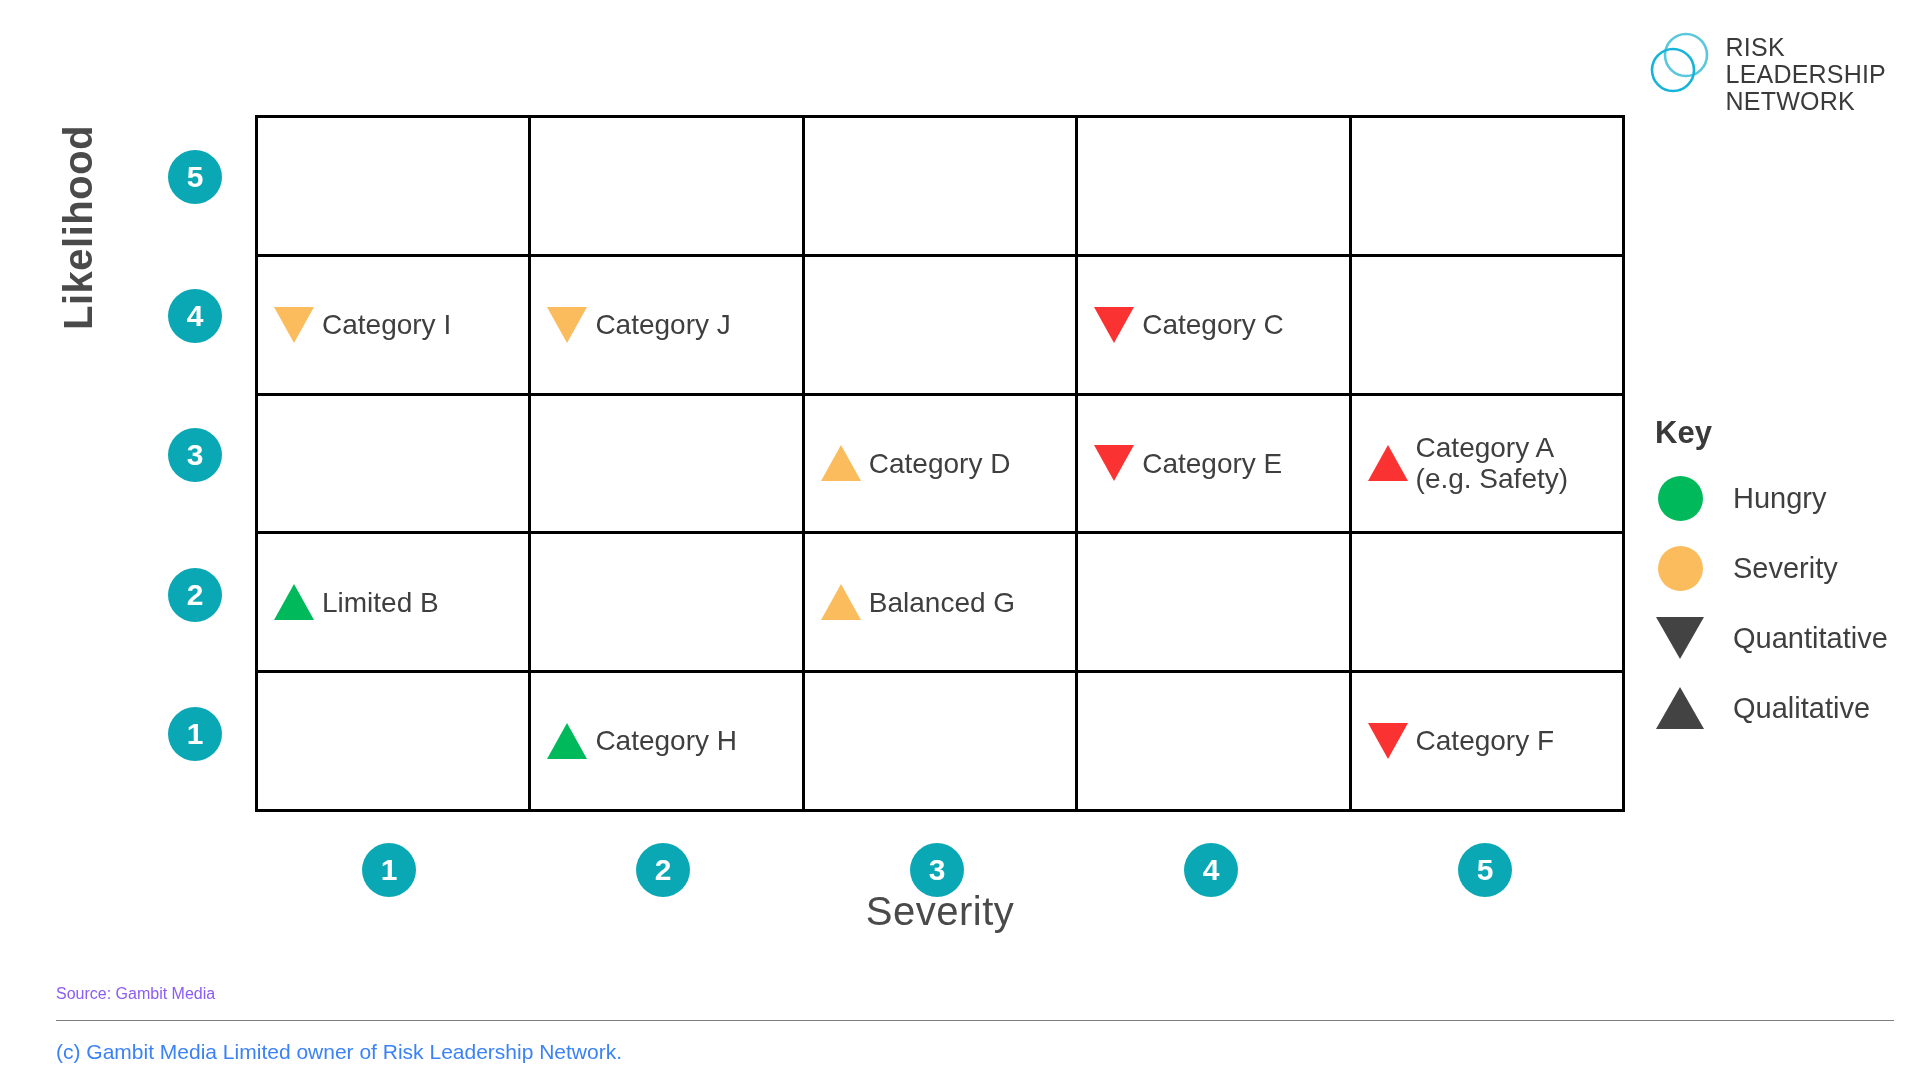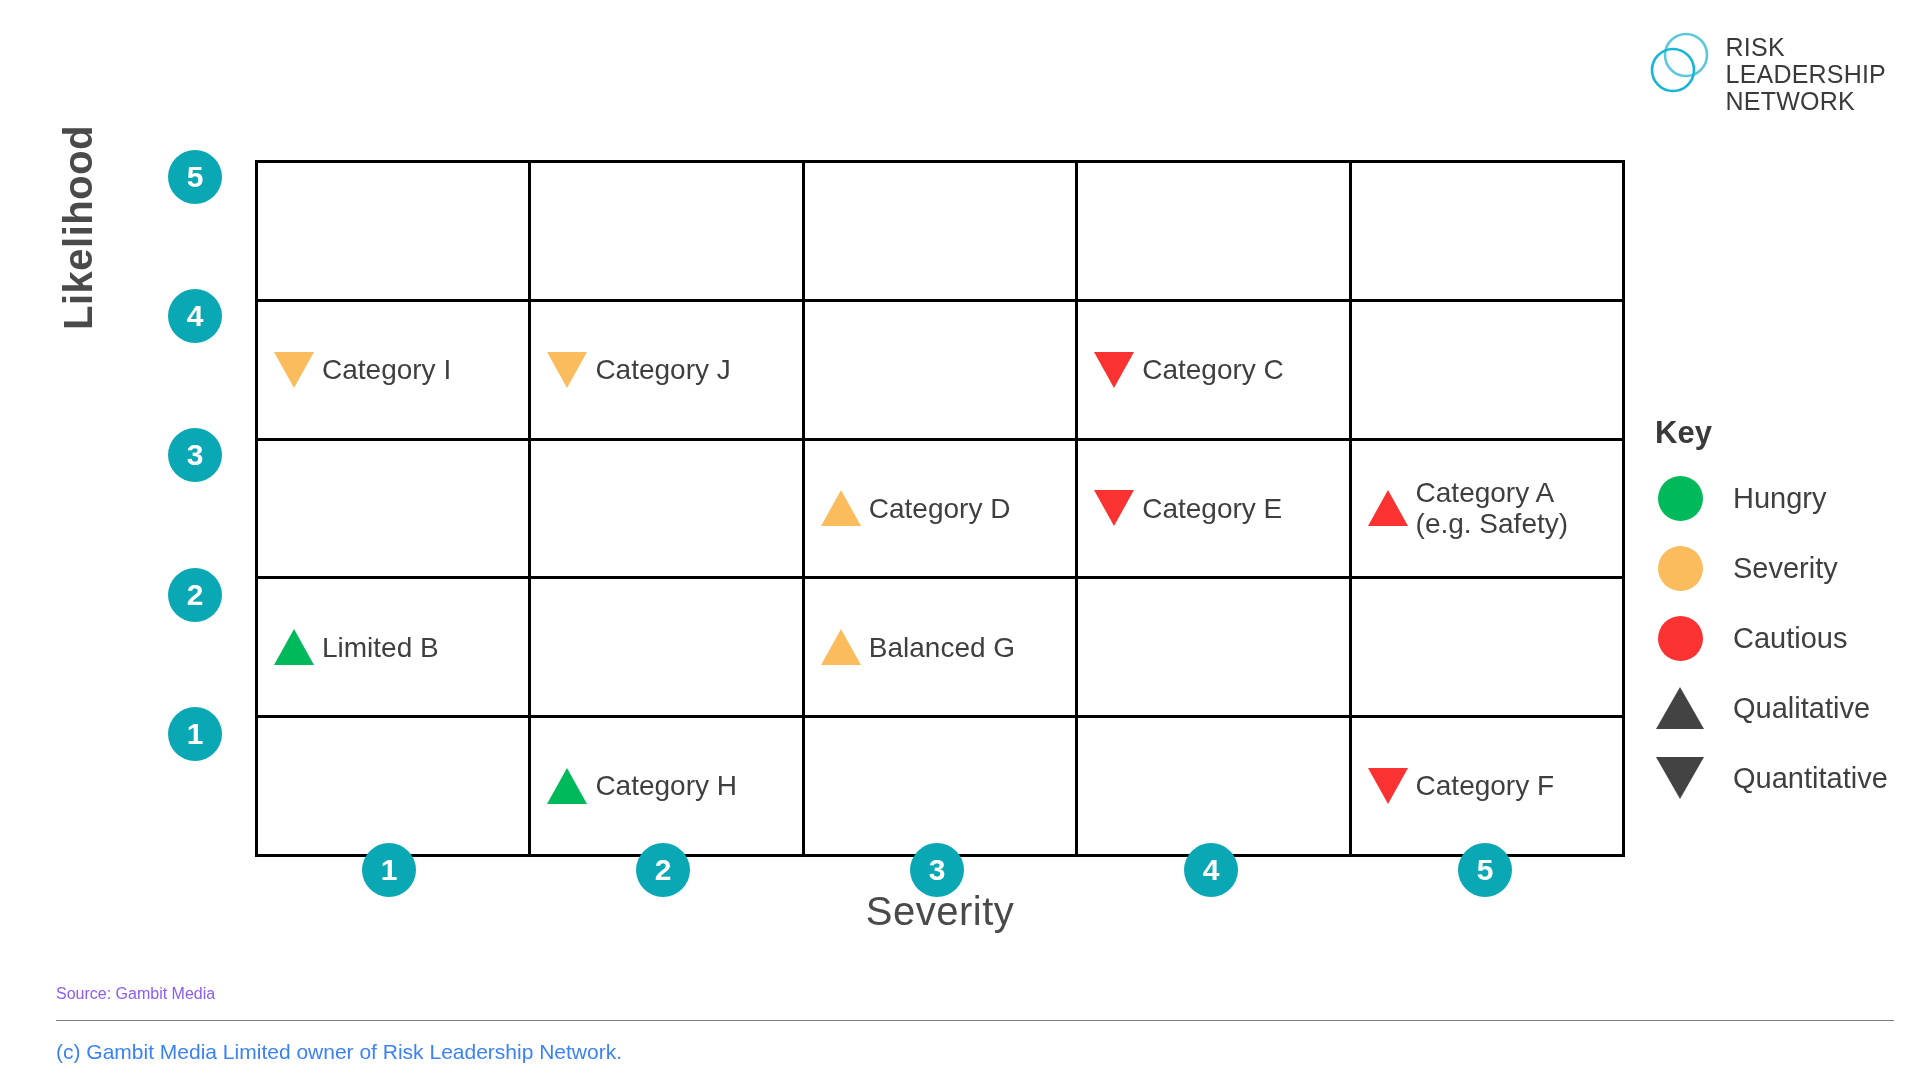--- a/index.html
+++ b/index.html
@@ -41,21 +41,20 @@
     left: 255px;
     top: 115px;
     width: 1370px;
     height: 697px;
   }
   .matrix {
     width: 100%;
     height: 100%;
     border-collapse: collapse;
     table-layout: fixed;
-    margin-top: 45px;
   }
   .matrix td {
     border: 3px solid #000000;
     width: 20%;
     height: 20%;
     padding: 0 6px;
     vertical-align: middle;
   }
   .cell-inner {
     display: flex;
@@ -342,37 +341,31 @@
     <span class="key-label">Hungry</span>
   </div>
 
   <div class="key-row">
     <span class="key-swatch">
       <span class="key-dot" style="background:#fbbc5e"></span>
     </span>
     <span class="key-label">Severity</span>
   </div>
 
+
   <div class="key-row">
     <span class="key-swatch">
-      <span class="key-dot" style="background:#fb3232"></span>
+      <span class="key-tri down" style="color:#434343"></span>
     </span>
-    <span class="key-label">Cautious</span>
+    <span class="key-label">Quantitative</span>
   </div>
 
   <div class="key-row">
     <span class="key-swatch">
       <span class="key-tri up" style="color:#434343"></span>
     </span>
     <span class="key-label">Qualitative</span>
   </div>
-
-  <div class="key-row">
-    <span class="key-swatch">
-      <span class="key-tri down" style="color:#434343"></span>
-    </span>
-    <span class="key-label">Quantitative</span>
-  </div>
 </div>
 
 <div class="source">Source: Gambit Media</div>
 <div class="rule"></div>
 <div class="copyright">(c) Gambit Media Limited owner of Risk Leadership Network.</div>
 
 </body></html>

